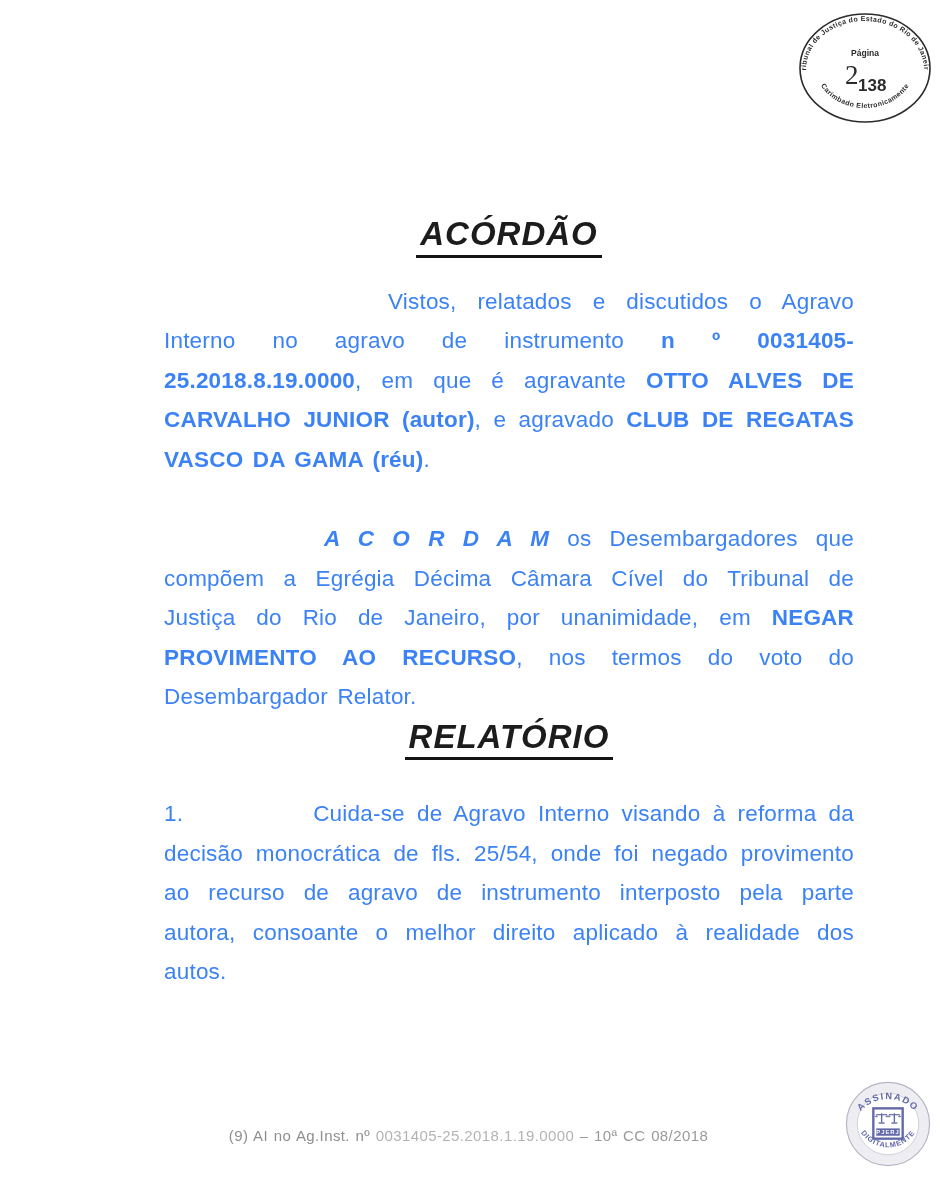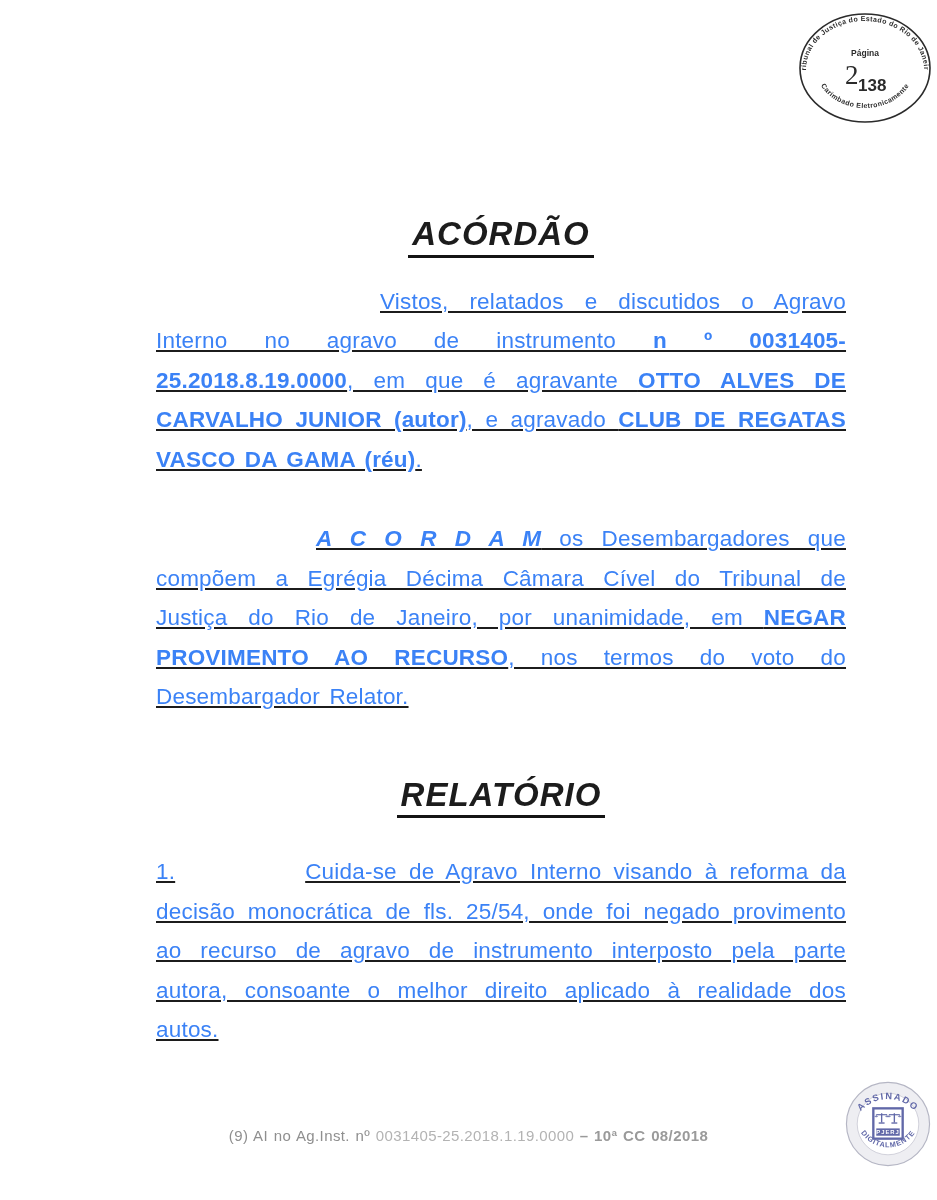--- a/index.html
+++ b/index.html
@@ -13,35 +13,35 @@
   .page { position: absolute; inset: 0; background: #ffffff; }
 
   
   .stamp-top {
     position: absolute; left: 797px; top: 10px;
     width: 136px; height: 116px;
   }
 
   
   .doc {
-    position: absolute; left: 156px; top: 0;
-    width: 690px; color: #1c1c1c; text-decoration: underline;
+    position: absolute; left: 164px; top: 0;
+    width: 690px; color: #1c1c1c;
   }
   .heading {
     text-align: center; font-weight: bold; font-style: italic;
     font-size: 33px; line-height: 1.2; letter-spacing: 1px;
     margin: 0;
   }
   .heading .u {
     display: inline-block;
     border-bottom: 3px solid #141414;
     padding: 0 4px 1px 4px;
   }
   .h-acordao   { margin-top: 214px; }
-  .h-relatorio { margin-top: 58px; }
+  .h-relatorio { }
 
   .body-p {
     font-size: 22.5px; line-height: 39.5px;
     text-align: justify; word-spacing: 3px; letter-spacing: 0.2px;
     margin: 0; color: #3b82f6;
   }
   .p1 { margin-top: 24px; text-indent: 224px; }
   .p2 { margin-top: 40px; text-indent: 160px; }
   .p3 { margin-top: 34px; }
   .tab-spacer { display: inline-block; width: 130px; }
@@ -91,21 +91,21 @@
 
     <p class="body-p p2"><span style="font-weight: bold; font-style: italic;">A C O R D A M</span><span> os Desembargadores que compõem a Egrégia Décima Câmara Cível do Tribunal de Justiça do Rio de Janeiro, por unanimidade, em </span><span style="font-weight: bold;">NEGAR PROVIMENTO AO RECURSO</span><span>, nos termos do voto do Desembargador Relator.</span></p>
 
     <h1 class="heading h-relatorio">
       <span class="u">RELATÓRIO</span>
     </h1>
 
     <p class="body-p p3"><span>1.</span><span class="tab-spacer"></span><span>Cuida-se de Agravo Interno visando à reforma da decisão monocrática de fls. 25/54, onde foi negado provimento ao recurso de agravo de instrumento interposto pela parte autora, consoante o melhor direito aplicado à realidade dos autos.</span></p>
   </div>
 
-  <div class="footer"><span style="color: rgb(143, 143, 143);">(9) AI no Ag.Inst. nº </span><span style="color: rgb(179, 179, 179);">0031405-25.2018.1.19.0000</span><span style="color: rgb(154, 154, 154); font-weight: bold;"> – 10ª CC 08/2018</span></div>
+  <div class="footer"><span style="color: rgb(143, 143, 143);">(9) AI no Ag.Inst. nº </span><span style="color: rgb(179, 179, 179);">0031405-25.2018.1.19.0000</span><span style="color: rgb(154, 154, 154);"> – 10ª CC 08/2018</span></div>
 
   <svg class="seal-bottom" viewBox="0 0 90 90" xmlns="http://www.w3.org/2000/svg">
     <defs>
       <path id="seal-arc-top" d="M 9 48 A 37 37 0 0 1 81 48" fill="none"></path>
       <path id="seal-arc-bottom" d="M 13 44 A 33 33 0 0 0 77 44" fill="none"></path>
       <g id="scale-glyph">
         <line x1="0" y1="1" x2="0" y2="10.5" stroke="#6168a8" stroke-width="1.4"></line>
         <line x1="-5.5" y1="2.5" x2="5.5" y2="2.5" stroke="#6168a8" stroke-width="1.2"></line>
         <path d="M -7.6 4.2 A 2.7 2.7 0 0 0 -3.4 4.2 Z" fill="#6168a8"></path>
         <path d="M 3.4 4.2 A 2.7 2.7 0 0 0 7.6 4.2 Z" fill="#6168a8"></path>

